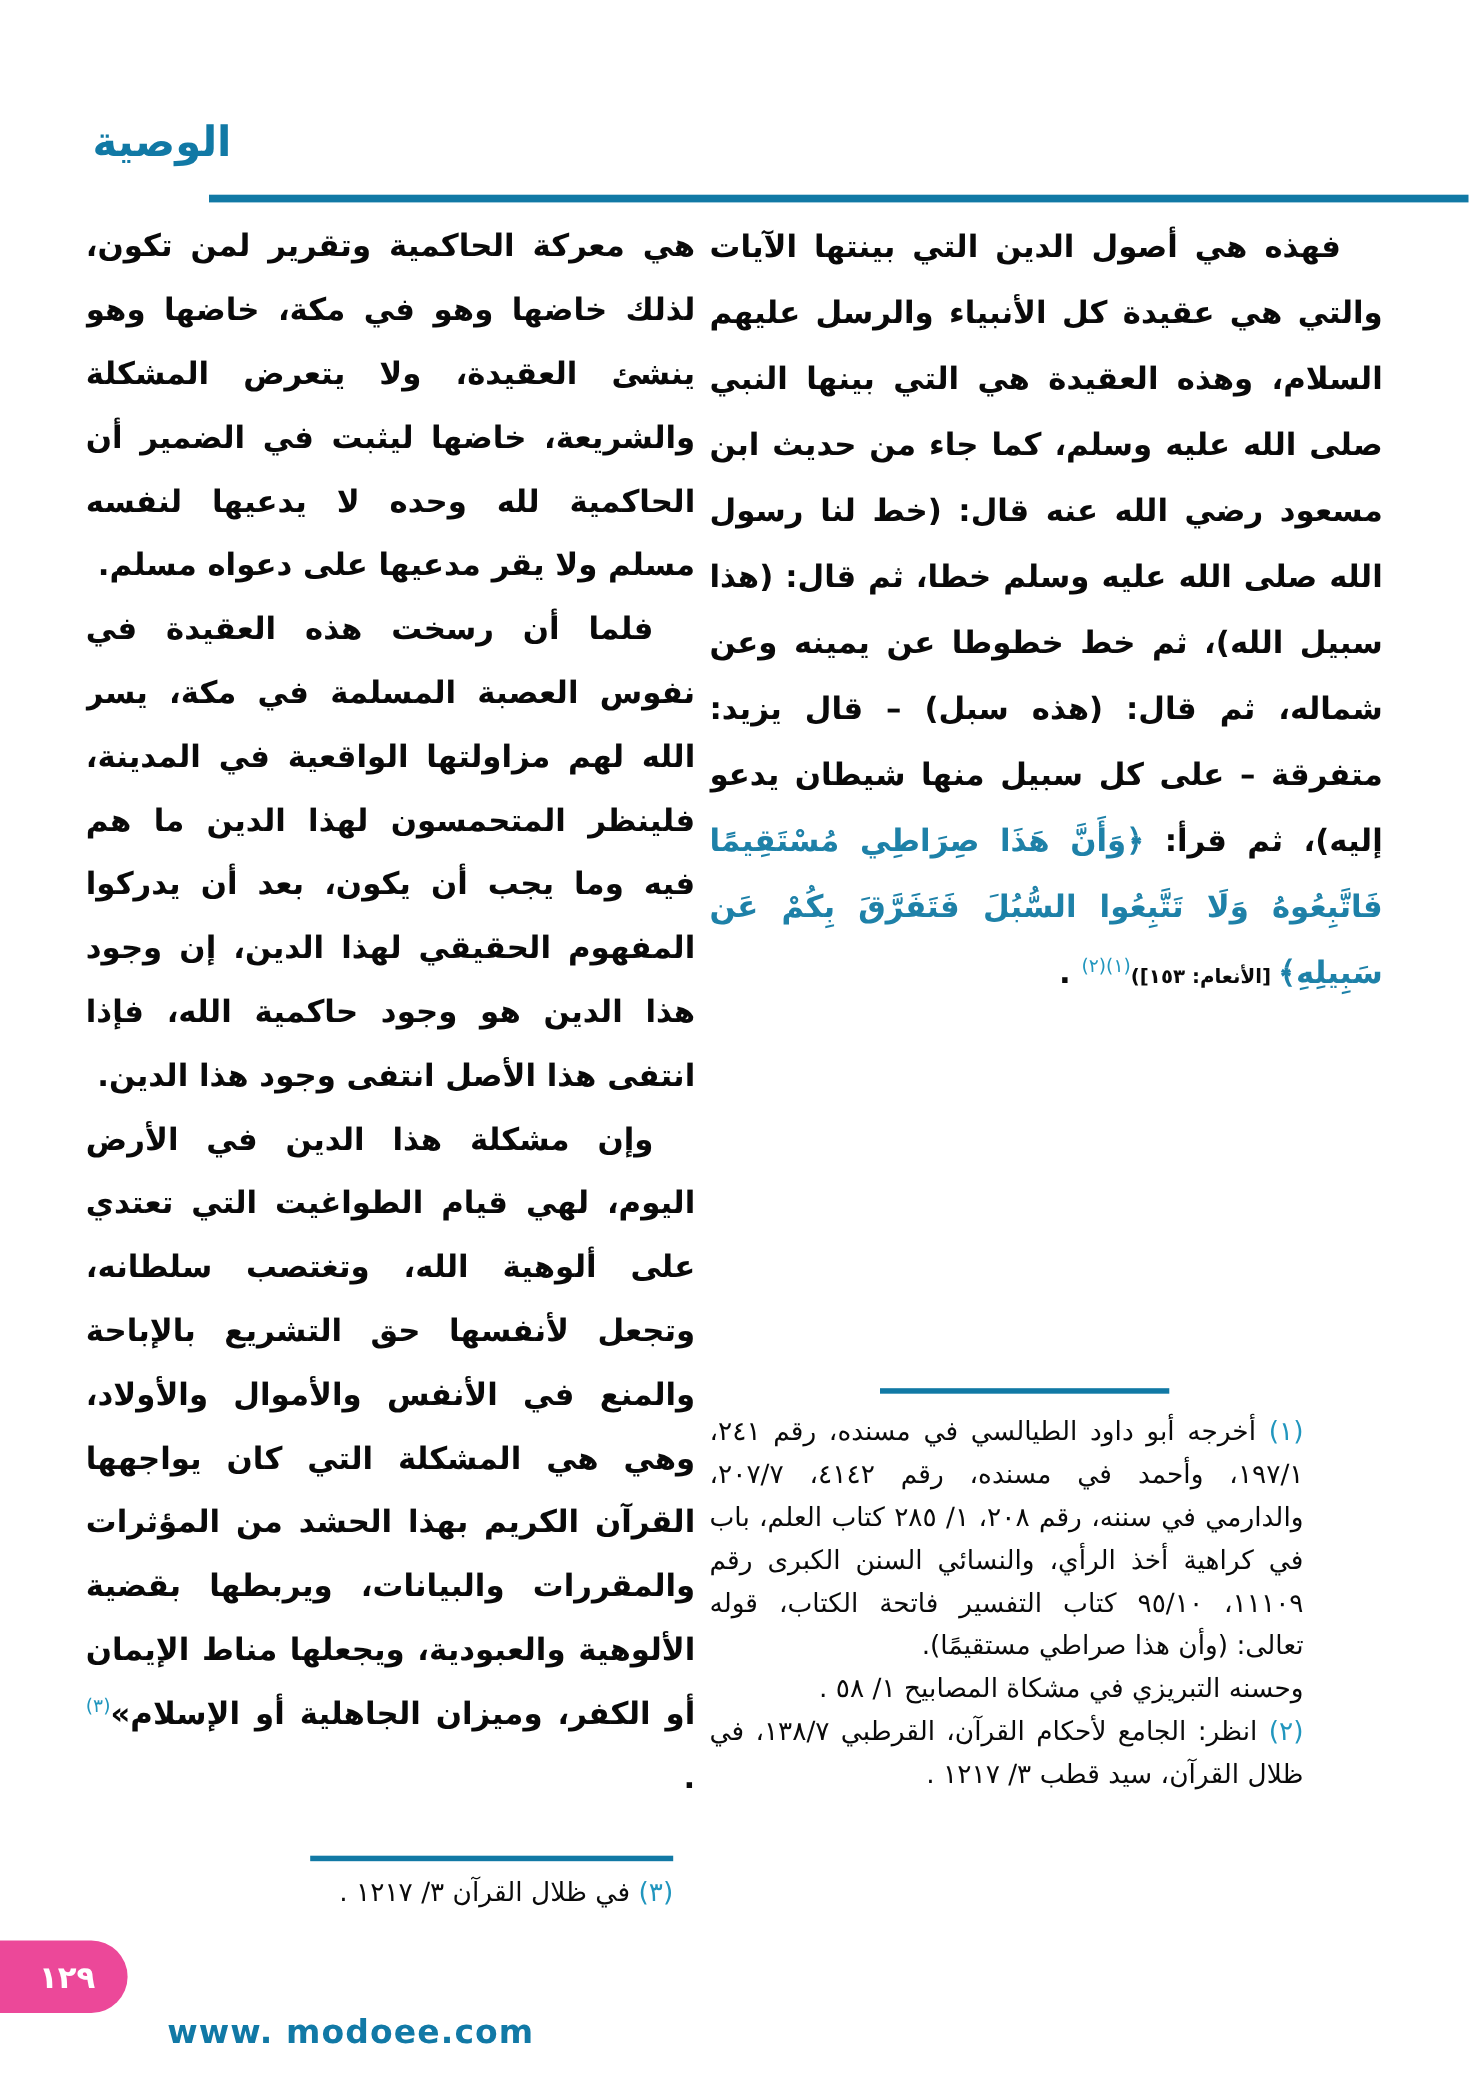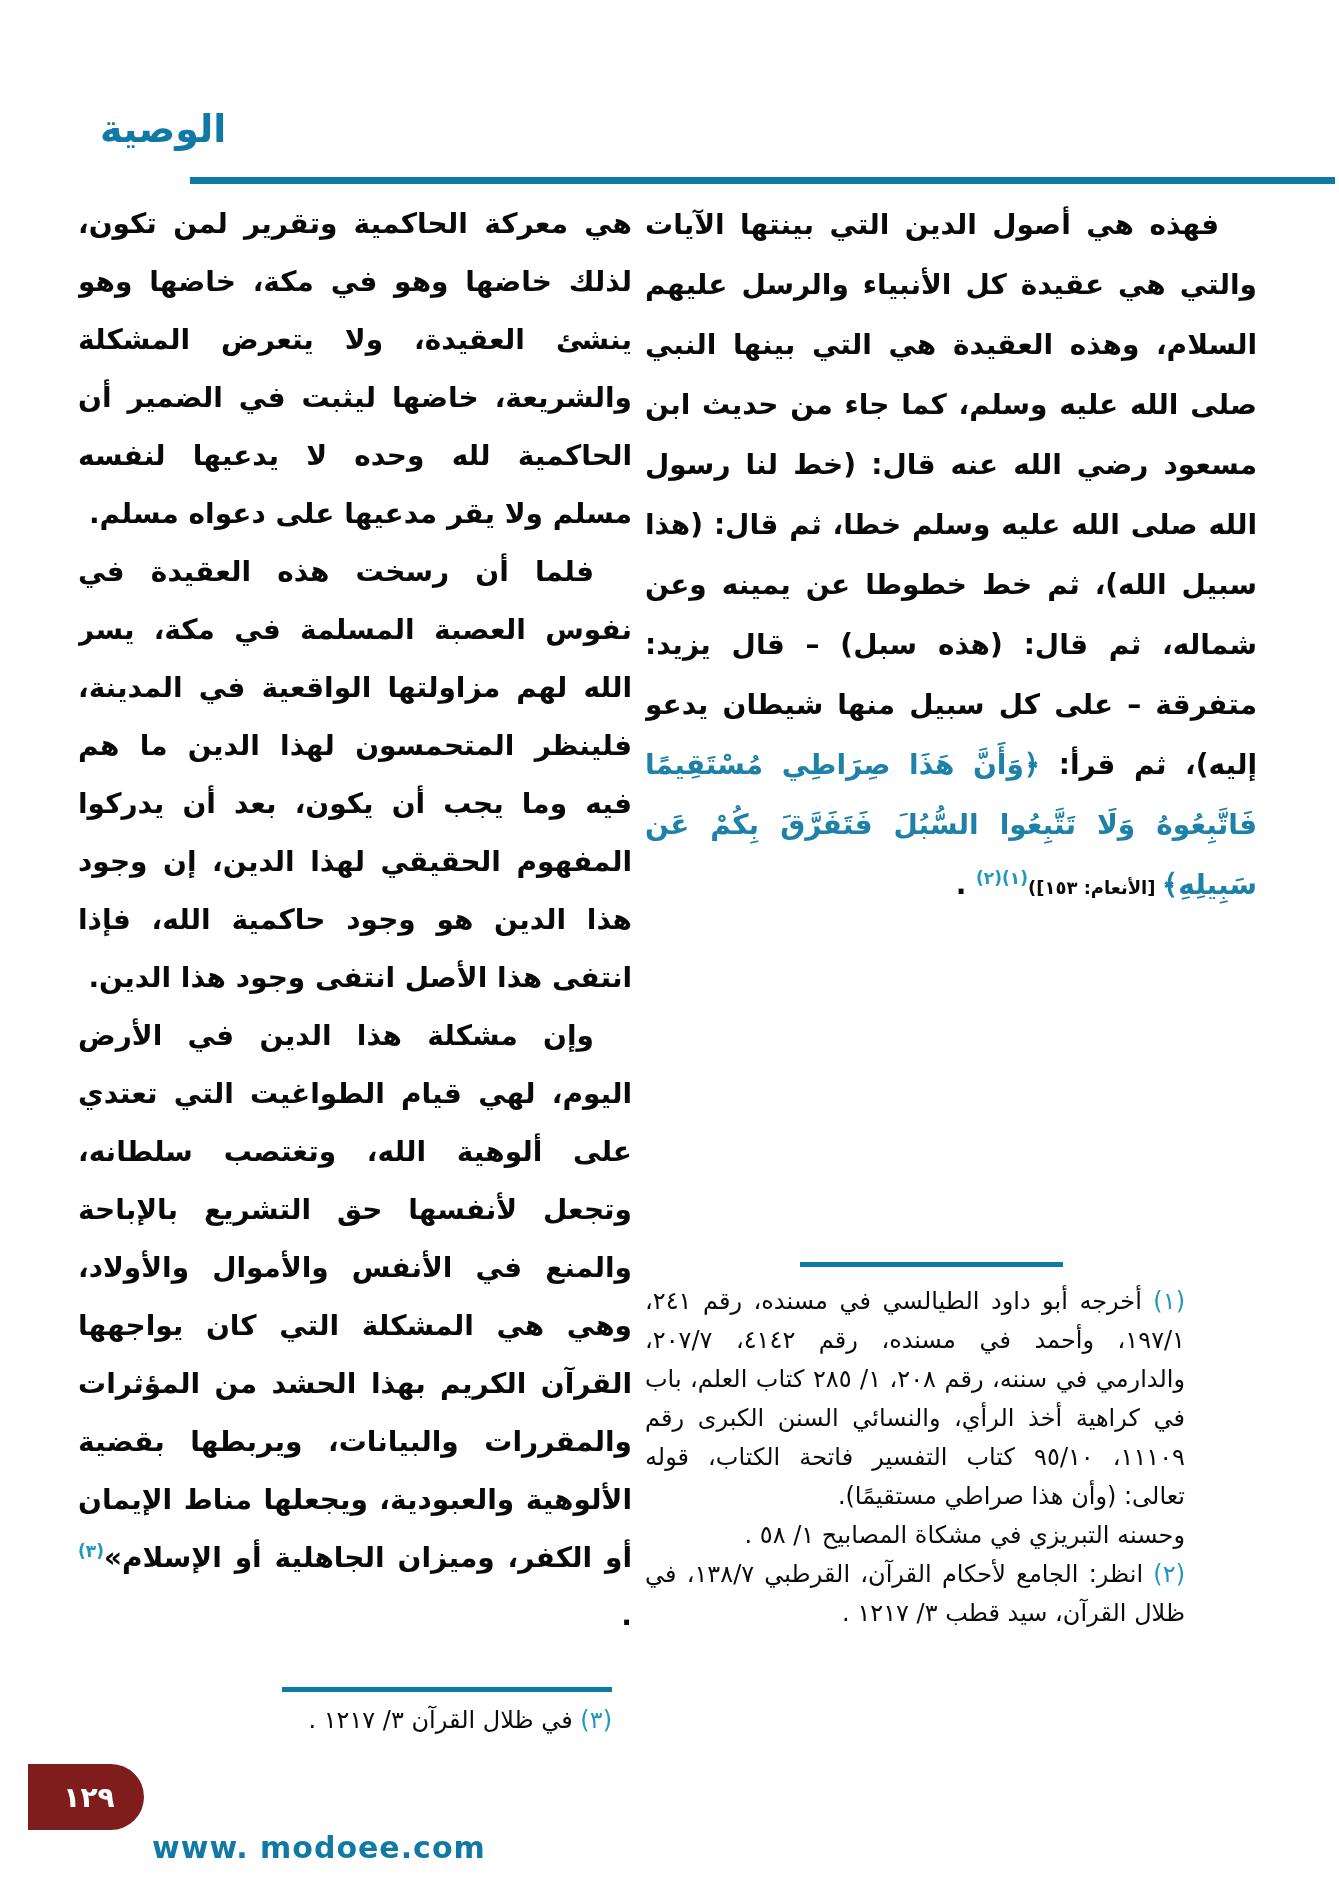--- a/index.html
+++ b/index.html
@@ -10,21 +10,21 @@
     height: 1890px;
     font-family: "DejaVu Sans", sans-serif;
     color: #0a0a0a;
     direction: rtl;
     overflow: hidden;
   }
   .abs { position: absolute; }
 
   
   .page-title {
-    left: 100px; top: 110px;
+    left: 84px; top: 110px;
     font-size: 38px;
     font-weight: bold;
     color: #1179A5;
     line-height: 1;
   }
   .header-rule {
     left: 190px; top: 177px;
     width: 1145px; height: 7px;
     background: #1179A5;
   }
@@ -47,44 +47,44 @@
   }
   .col p { text-align: justify; }
   .col p.indent { text-indent: 38px; }
   .verse { color: #1E81A8; }
   .cite { font-size: 18px; }
   .supref {
     color: #2196BE;
     font-size: 17px;
     vertical-align: super;
     line-height: 0;
-    font-weight: bold;
+    font-weight: normal;
   }
 
   
   .fnsep { background: #1179A5; }
   .fnsep-right { left: 800px; top: 1262px; width: 263px; height: 5px; }
   .fnsep-left  { left: 282px; top: 1687px; width: 330px; height: 5px; }
   .fnblock {
     font-size: 24px;
     line-height: 39px;
     font-weight: normal;
     text-align: justify;
   }
   .fn-right { left: 645px; top: 1282px; width: 540px; height: 500px; overflow: hidden; }
   .fn-left  { left: 282px; top: 1701px; width: 330px; }
   .fnmark { color: #2196BE; }
 
   
   .footer-pill {
     left: 0; top: 1764px;
     width: 116px; height: 66px;
-    background: #7f1d1d;
+    background: #ec4899;
     border-radius: 0 33px 33px 0;
-    display: flex; align-items: center; justify-content: center; margin-left: 28px;
+    display: flex; align-items: center; justify-content: center;
   }
   .page-number {
     color: #ffffff;
     font-size: 28px;
     font-weight: bold;
     letter-spacing: 6px;
     padding-left: 6px;
   }
   .site-link {
     left: 152px; top: 1830px;

